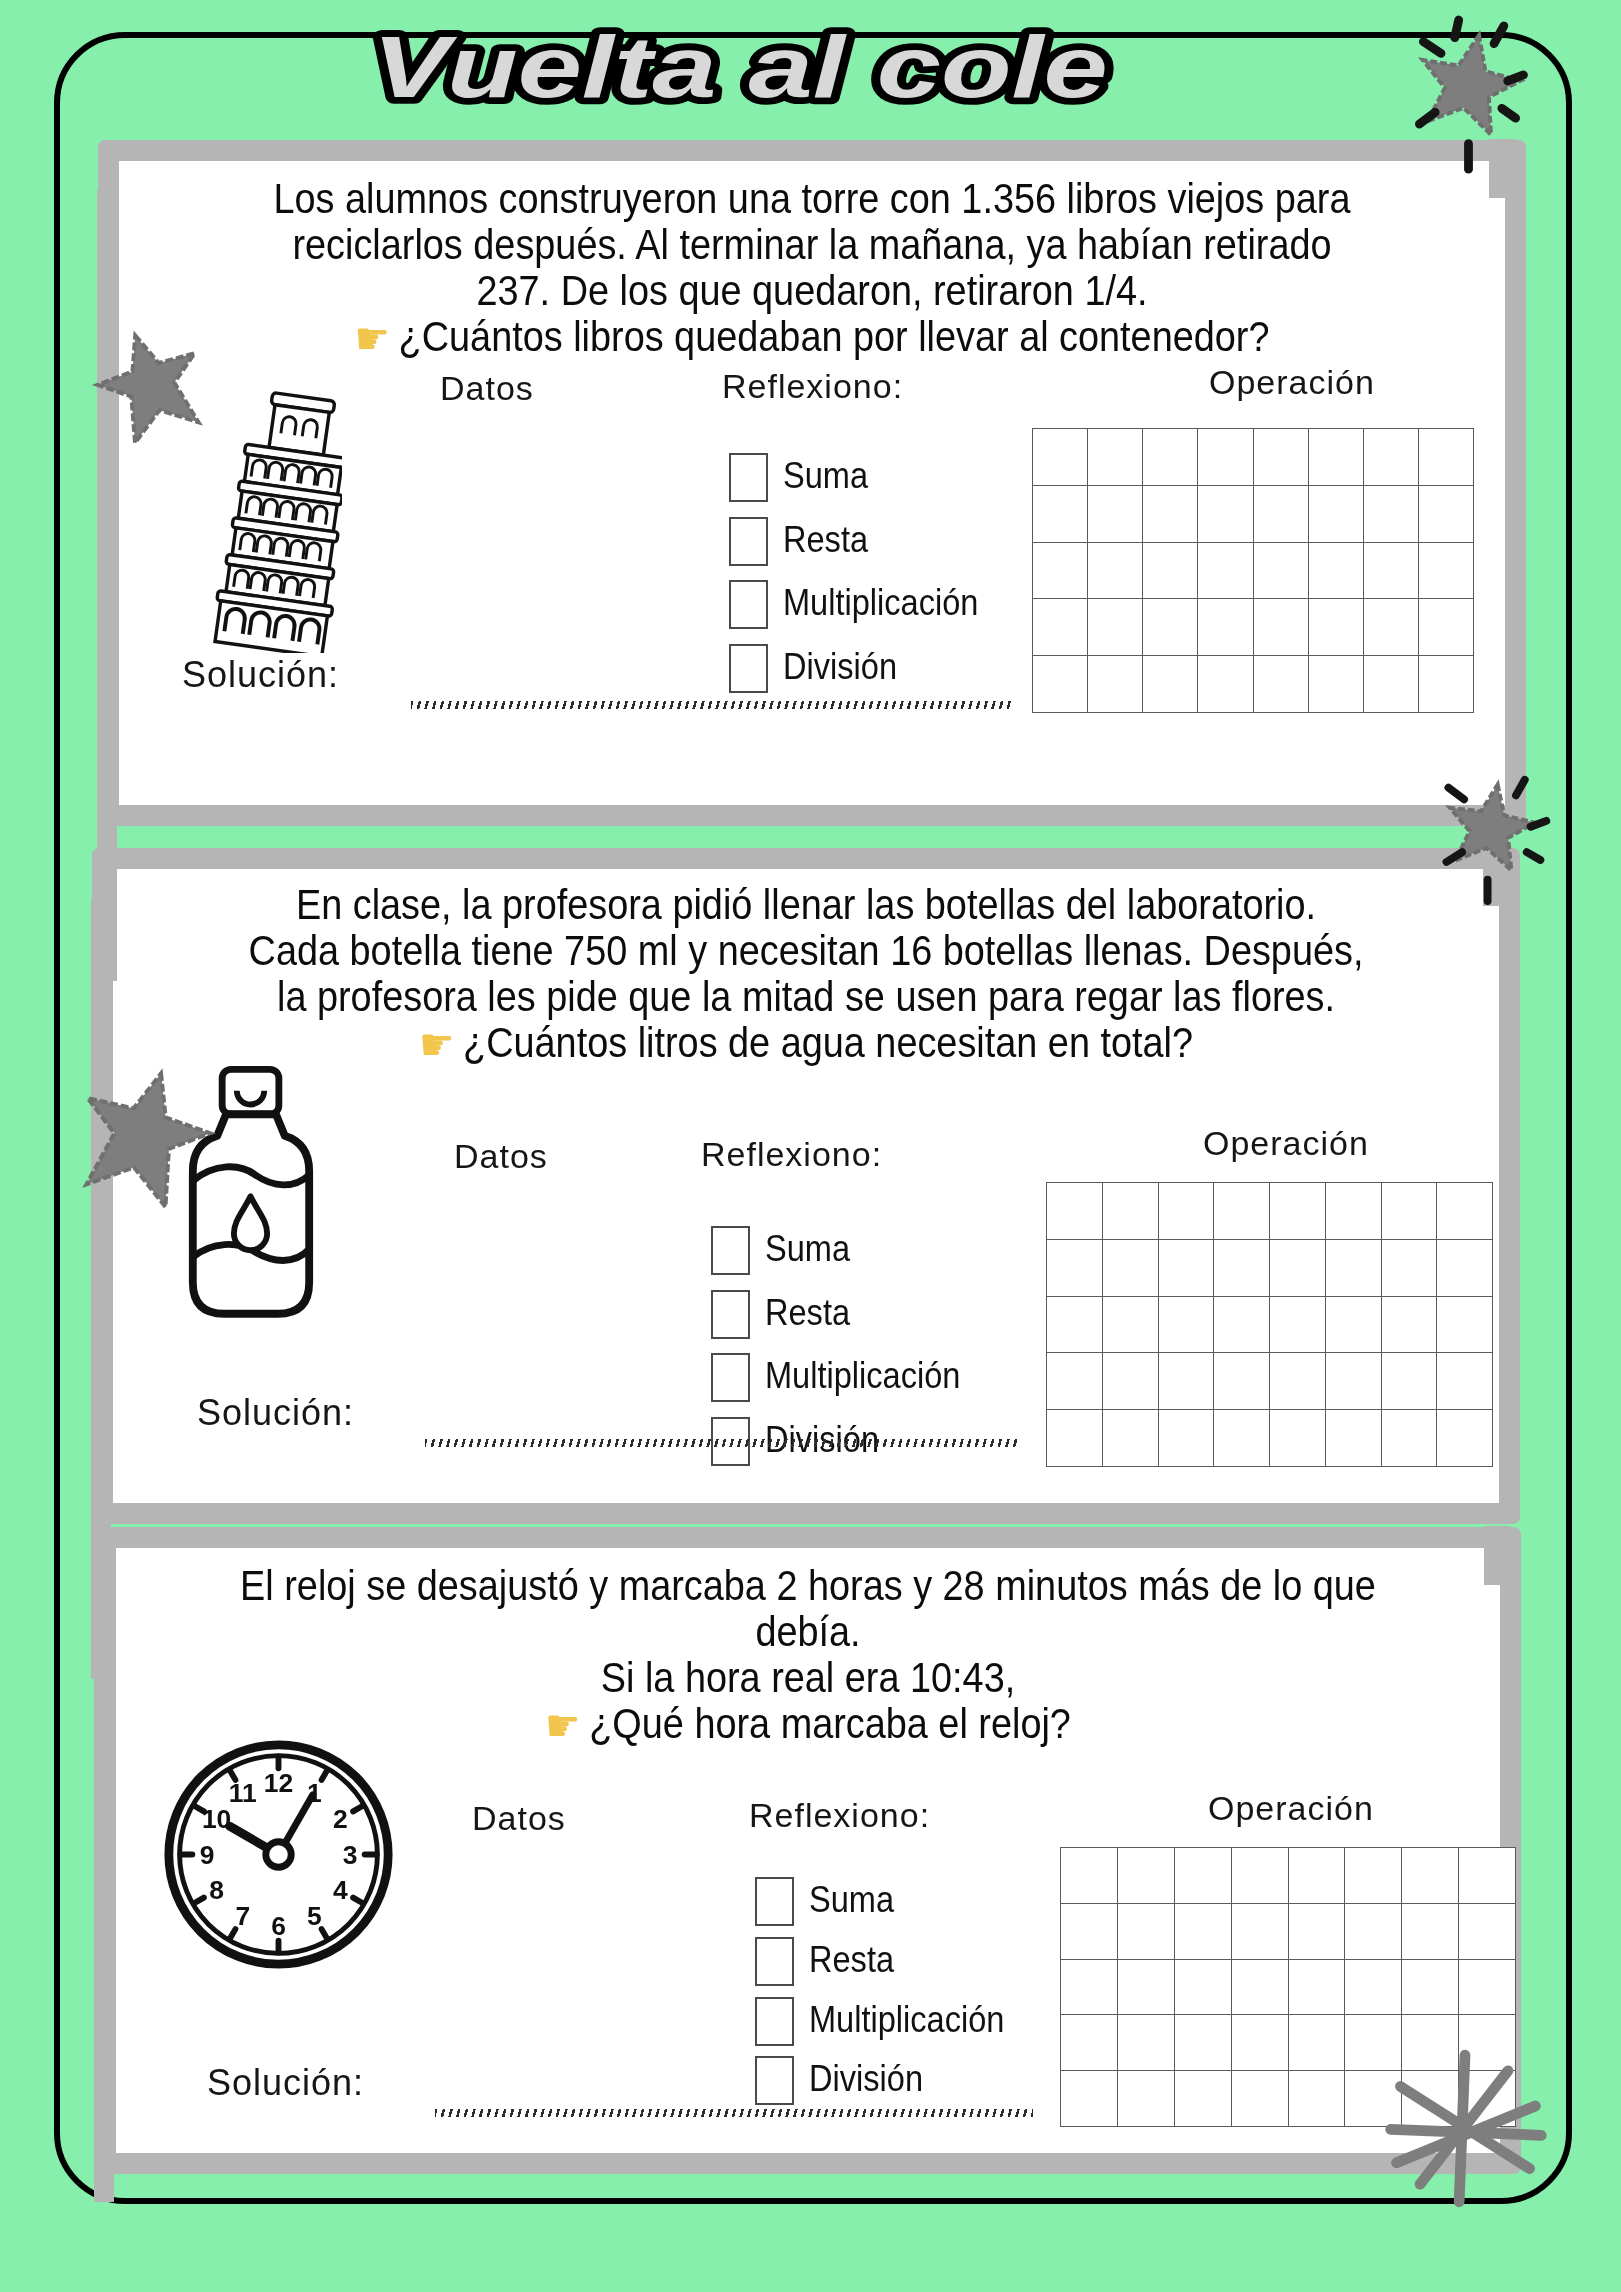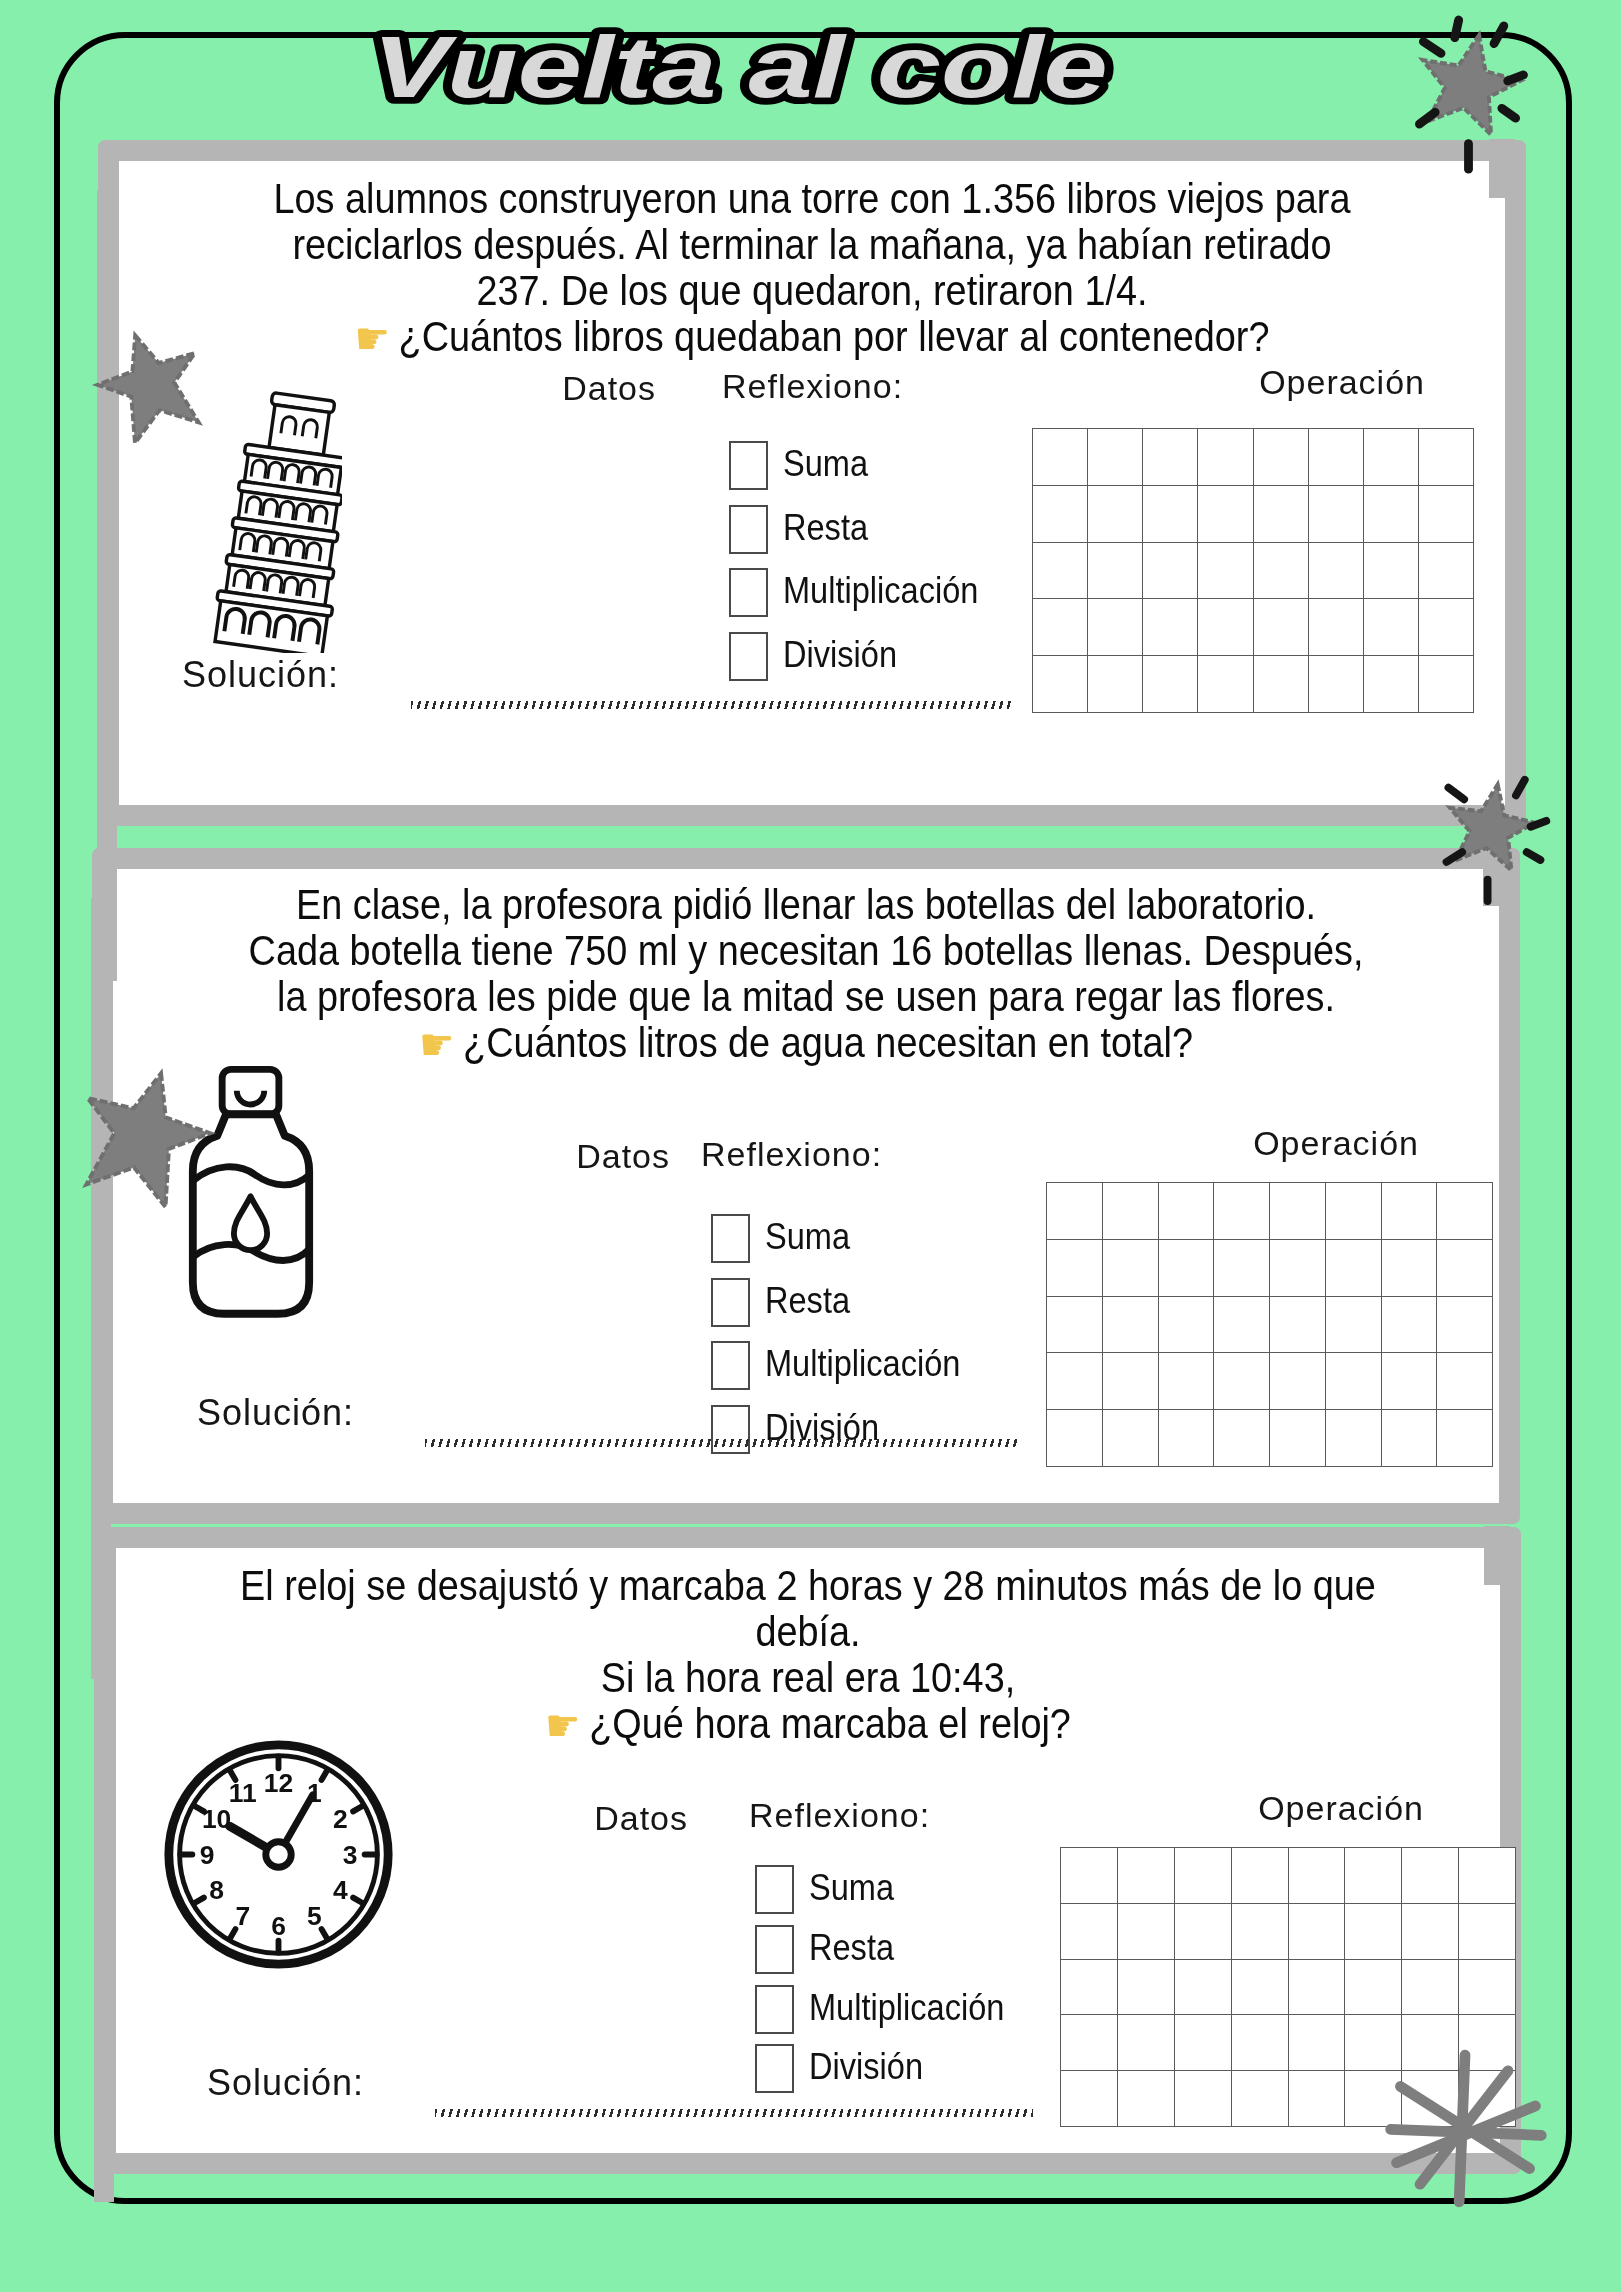--- a/index.html
+++ b/index.html
@@ -22,23 +22,23 @@
   .sec::after{content:"";position:absolute;right:-9.8px;top:-21.6px;width:25.5px;height:59px;
         background:#b5b5b5;z-index:1;}
   
   .ptext{position:absolute;left:0;width:100%;text-align:center;
         font-size:43px;line-height:46px;letter-spacing:0px;color:#0c0c0c;
         transform:scaleX(0.88);transform-origin:50% 0;}
   .qline{white-space:nowrap;}
   .hand{color:#f2c64d;font-size:45px;vertical-align:-2.9px;margin-right:9.8px;}
   
   .lab{position:absolute;font-size:34px;letter-spacing:1px;color:#161616;}
-  .lab.center{text-align:right;width:216px;}
-  
-  .opts{position:absolute;display:flex;flex-direction:column;gap:14.7px;}
+  .lab.center{text-align:left;width:216px;}
+  
+  .opts{position:absolute;display:flex;flex-direction:column;gap:14.7px;margin-top:12px;}
   .opt{display:flex;align-items:flex-start;}
   .chk{width:35px;height:45px;border:2px solid #4a4a4a;background:#fff;flex:0 0 auto;}
   .opt-label{font-size:37px;line-height:45px;margin-left:14.7px;display:inline-block;
         transform:scaleX(0.88);transform-origin:left center;white-space:nowrap;}
   
   .grid{position:absolute;display:grid;border-top:1px solid #5a5a5a;border-left:1px solid #5a5a5a;background:#fff;}
   .grid .cell{border-right:1px solid #5a5a5a;border-bottom:1px solid #5a5a5a;}
   
   .sol-line{position:absolute;height:7.8px;
         background:repeating-linear-gradient(105deg,#2c2c2c 0 2.5px,transparent 2.5px 7.4px);}

